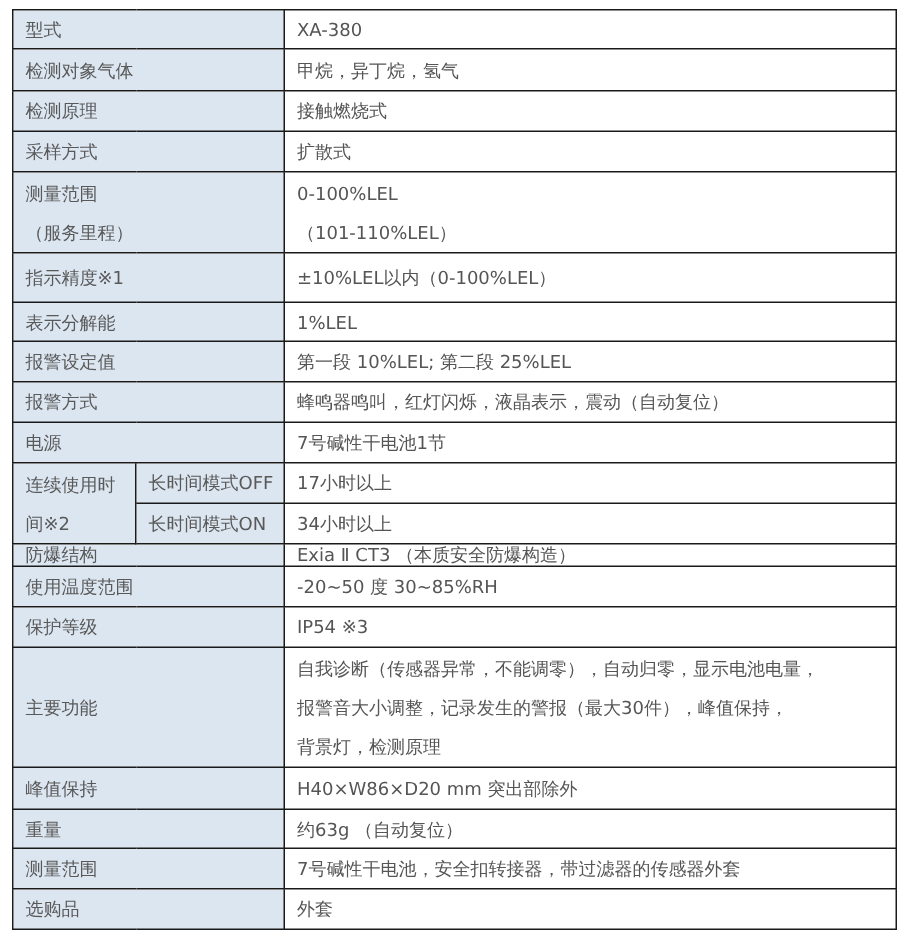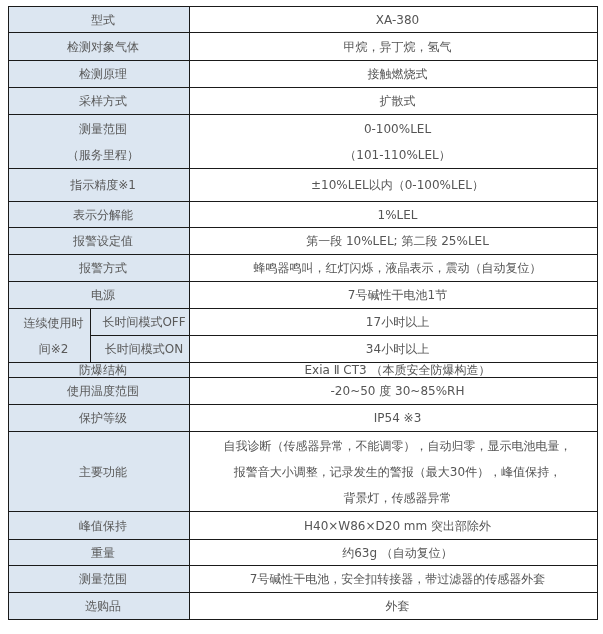--- a/index.html
+++ b/index.html
@@ -1,21 +1,21 @@
 <!DOCTYPE html>
 <html><head>
 <meta charset="utf-8">
 <style>
   html, body { margin: 0; padding: 0; background: #ffffff; }
   body { width: 603px; height: 634px; position: relative; overflow: hidden;
          font-family: "DejaVu Sans", "Liberation Sans", sans-serif; color: #555555; }
   table.spec { position: absolute; left: 8px; top: 6px; width: 589px;
                border-collapse: collapse; table-layout: fixed; }
   table.spec td { border: 1px solid #1a1a1a; padding: 0 0 0 8px; font-size: 12px;
-                  line-height: 14px; vertical-align: middle; overflow: hidden; white-space: nowrap; text-align: center; }
+                  line-height: 14px; vertical-align: middle; overflow: hidden; white-space: nowrap; }
   td.lab { background: #dce6f1; color: #595959; }
   td.val { background: #ffffff; color: #555555; margin-left: 20px; }
   td.small { font-size: 11px; }
   .line { display: block; height: 26px; line-height: 26px; }
   col.c1 { width: 82px; }
   col.c2 { width: 99px; }
   col.c3 { width: 408px; }
 </style>
 </head>
 <body>
@@ -95,21 +95,21 @@
     </tr>
     <tr style="height:27px">
       <td class="lab" colspan="2">保护等级</td>
       <td class="val small">IP54 ※3</td>
     </tr>
     <tr style="height:80px">
       <td class="lab" colspan="2">主要功能</td>
       <td class="val">
         <span class="line">自我诊断（传感器异常，不能调零），自动归零，显示电池电量，</span>
         <span class="line">报警音大小调整，记录发生的警报（最大30件），峰值保持，</span>
-        <span class="line">背景灯，传感器异常</span>
+        <span class="line">背景灯，检测原理</span>
       </td>
     </tr>
     <tr style="height:28px">
       <td class="lab" colspan="2">峰值保持</td>
       <td class="val small">H40×W86×D20 mm 突出部除外</td>
     </tr>
     <tr style="height:26px">
       <td class="lab" colspan="2">重量</td>
       <td class="val">约63g （自动复位）</td>
     </tr>

